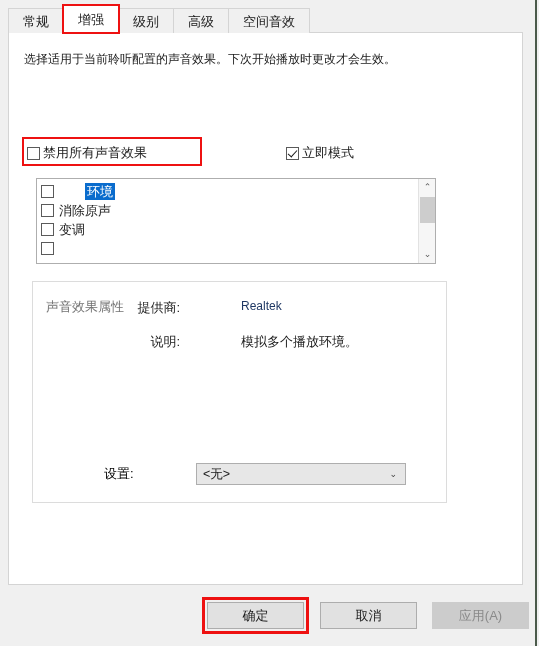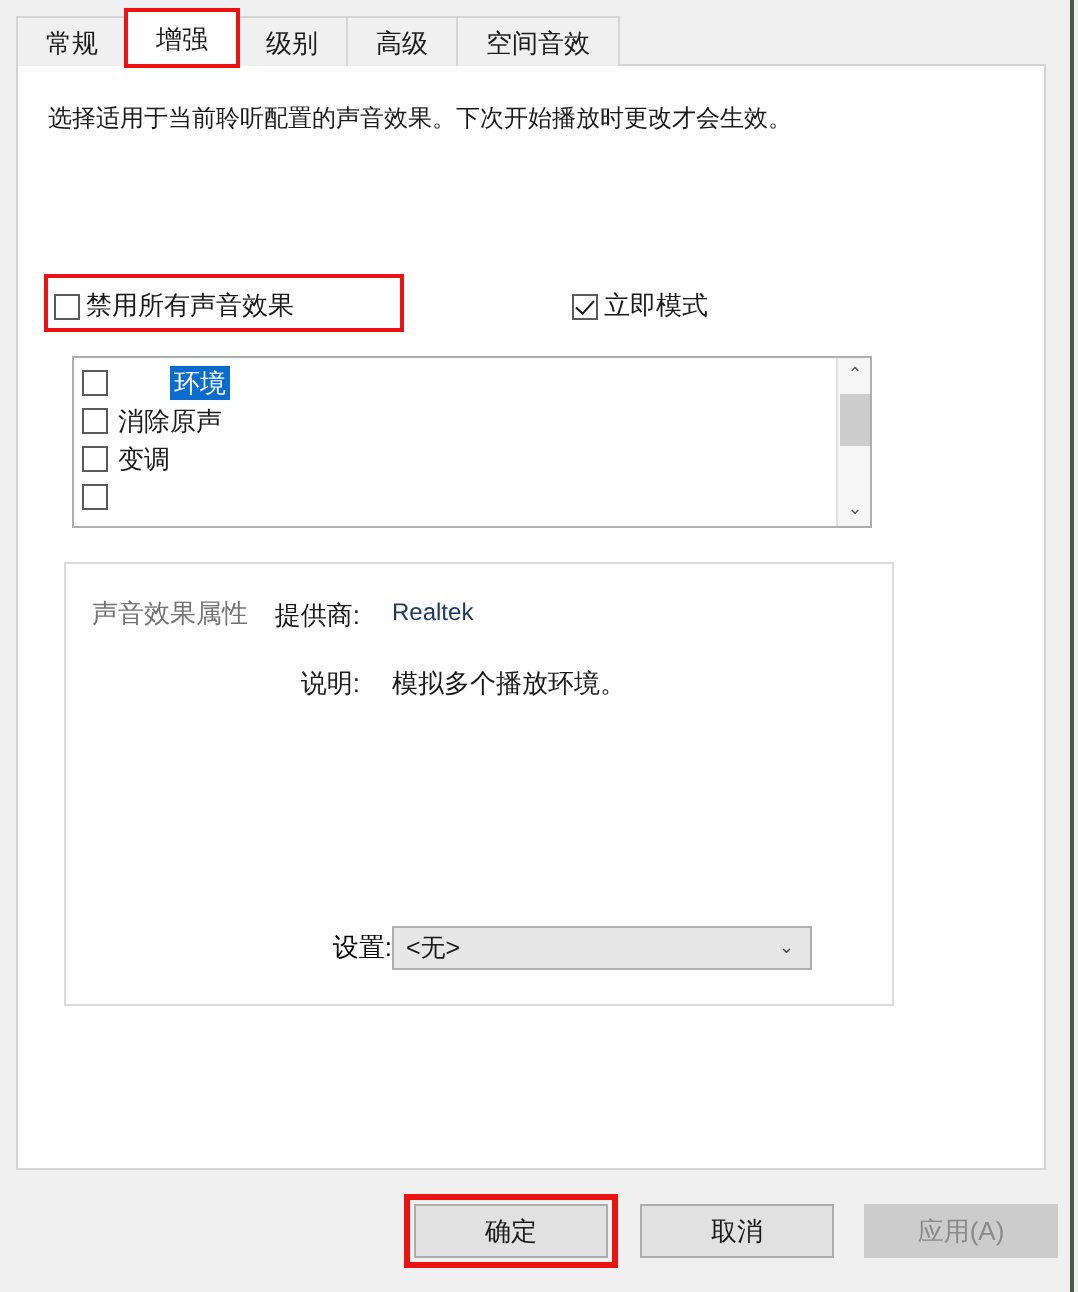--- a/index.html
+++ b/index.html
@@ -221,20 +221,21 @@
     padding: 0 4px;
     font-size: 13px;
     color: #737373;
     margin-top: 24px;
   }
   .proprow {
     position: absolute;
     display: flex;
     font-size: 13px;
     color: #1a1a1a;
+    gap: 45px;
   }
   .proprow .plabel {
     width: 92px;
     text-align: right;
     padding-right: 16px;
     box-sizing: border-box;
     white-space: nowrap;
   }
   .proprow .pvalue { white-space: nowrap; }
   #prop-vendor { left: 95px; top: 266px; }
@@ -245,21 +246,21 @@
   #settings-row {
     position: absolute;
     left: 95px;
     top: 430px;
     display: flex;
     align-items: center;
     font-size: 13px;
   }
   #settings-row .plabel {
     width: 92px;
-    text-align: right;
+    text-align: left;
     box-sizing: border-box;
   }
   .combo {
     width: 210px;
     height: 22px;
     background: #e7e7e7;
     border: 1px solid #aeaeae;
     box-sizing: border-box;
     display: flex;
     align-items: center;

